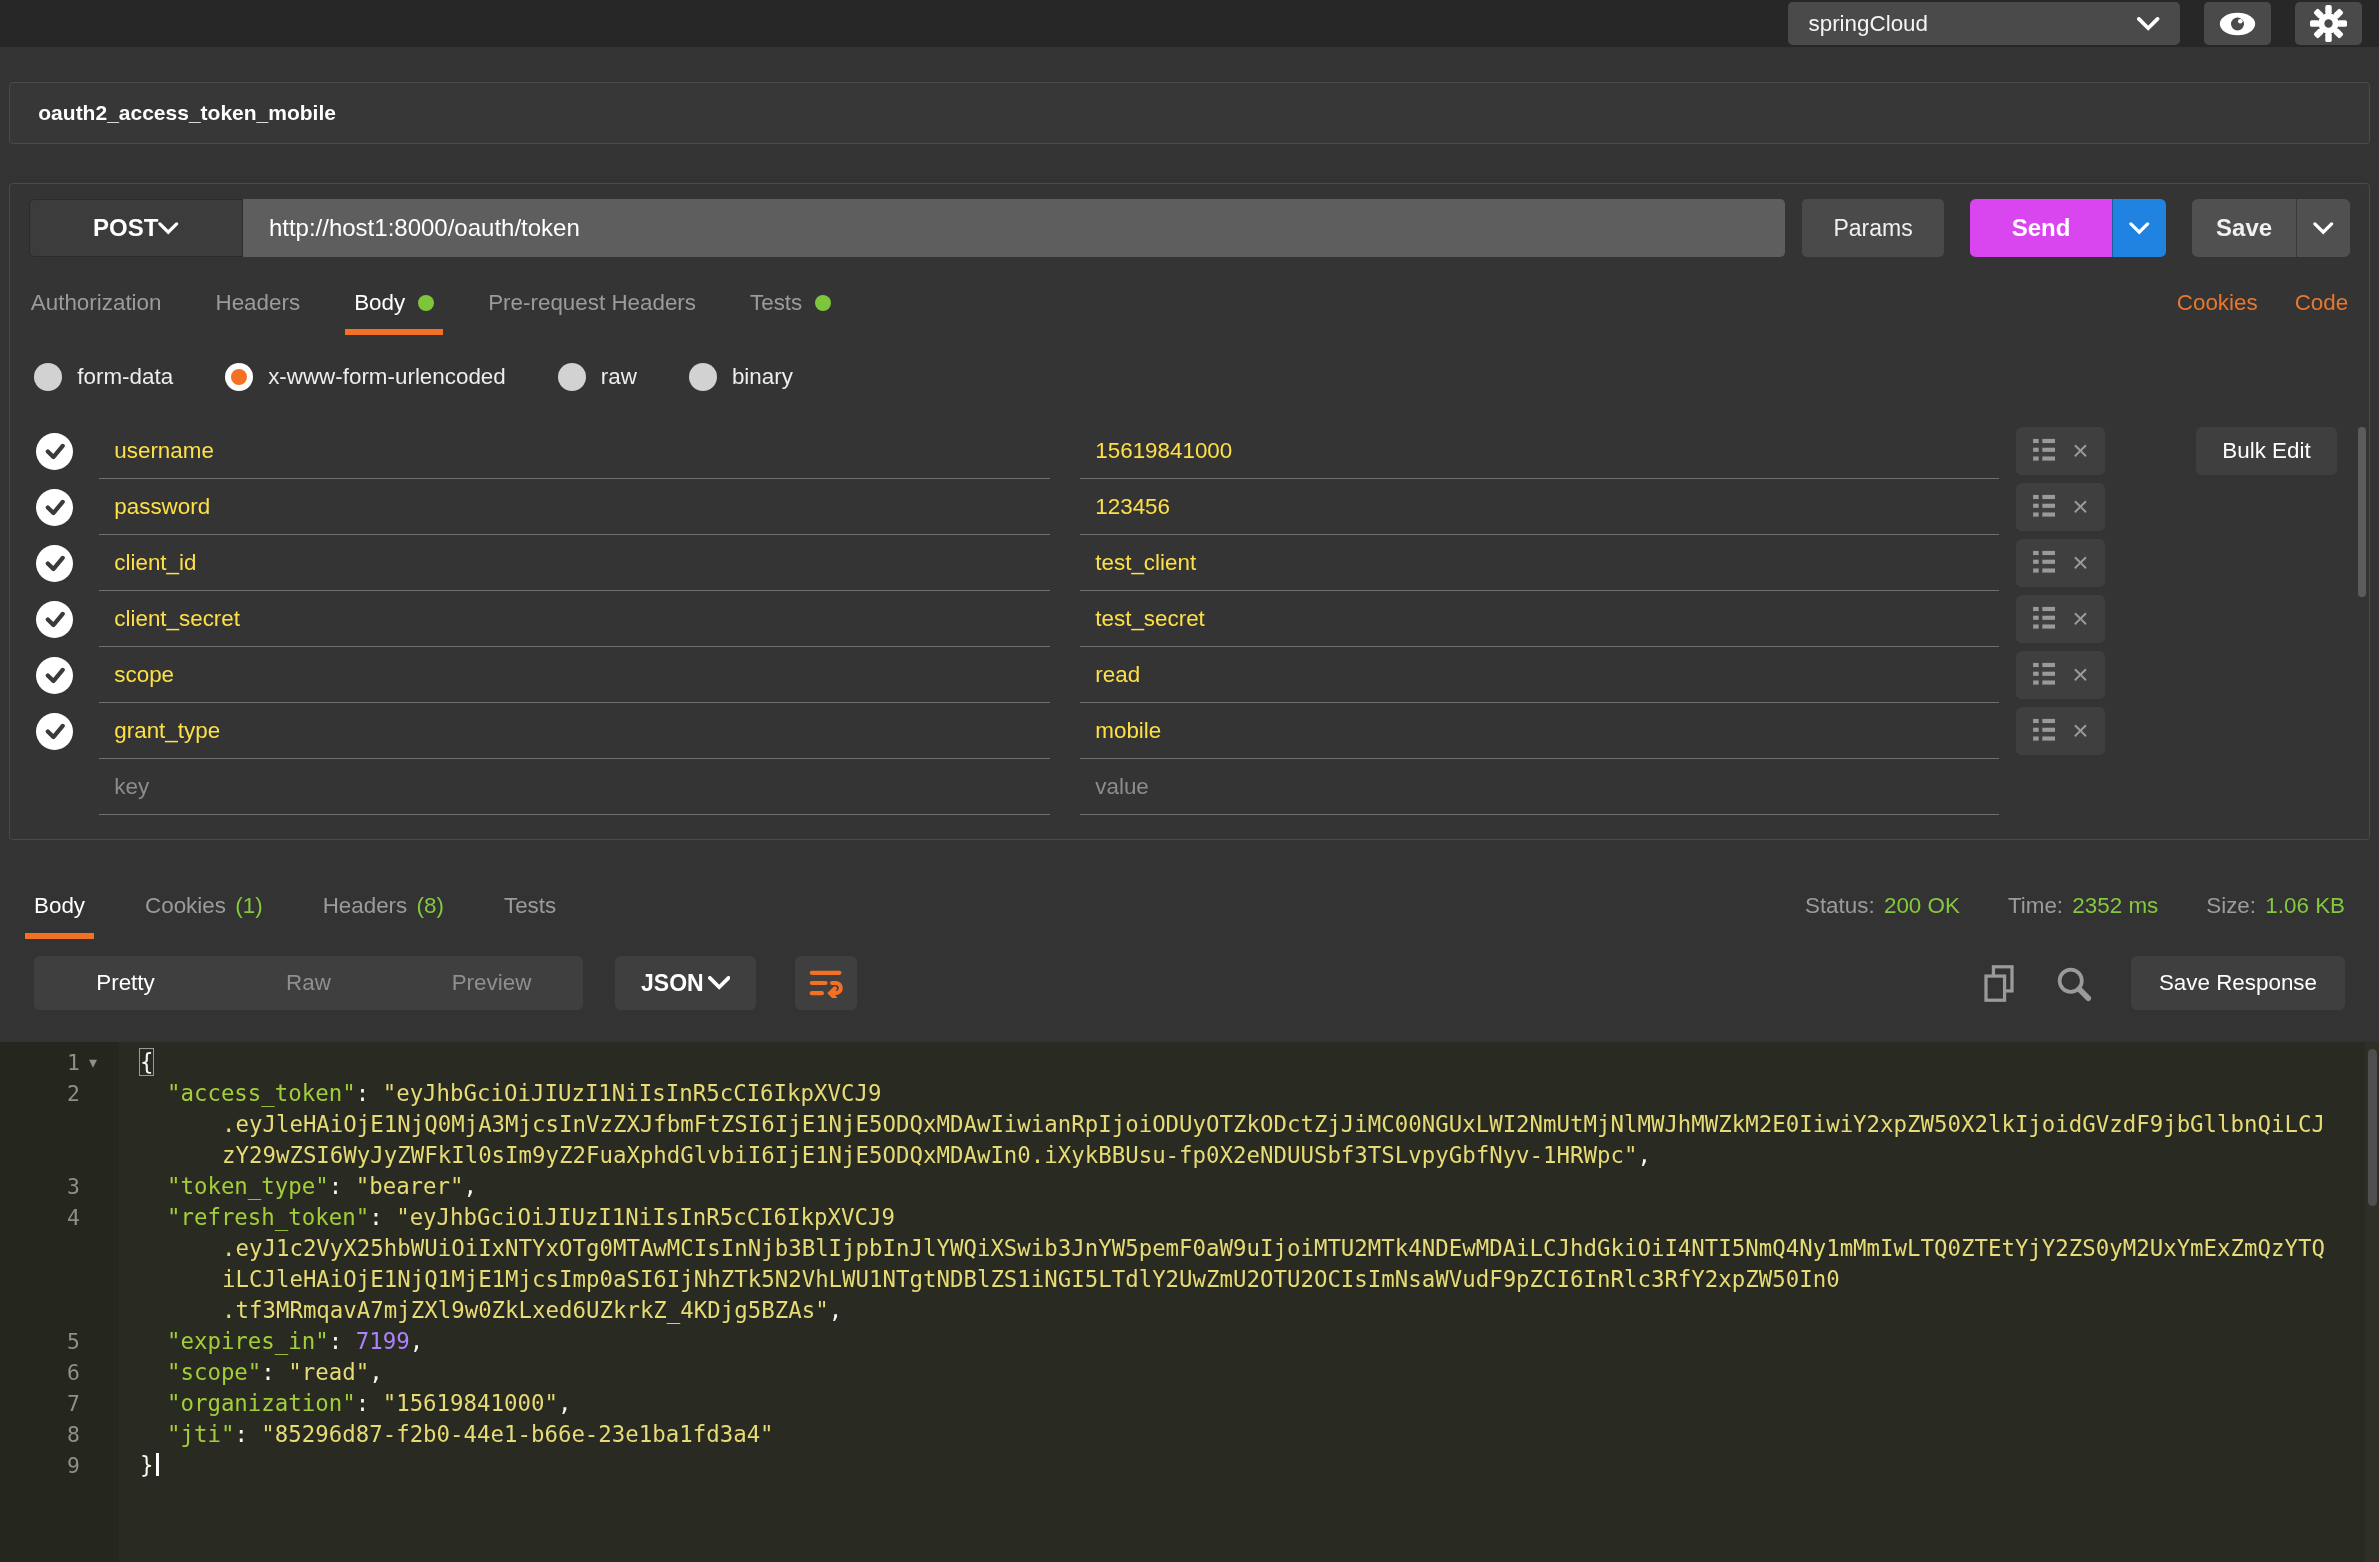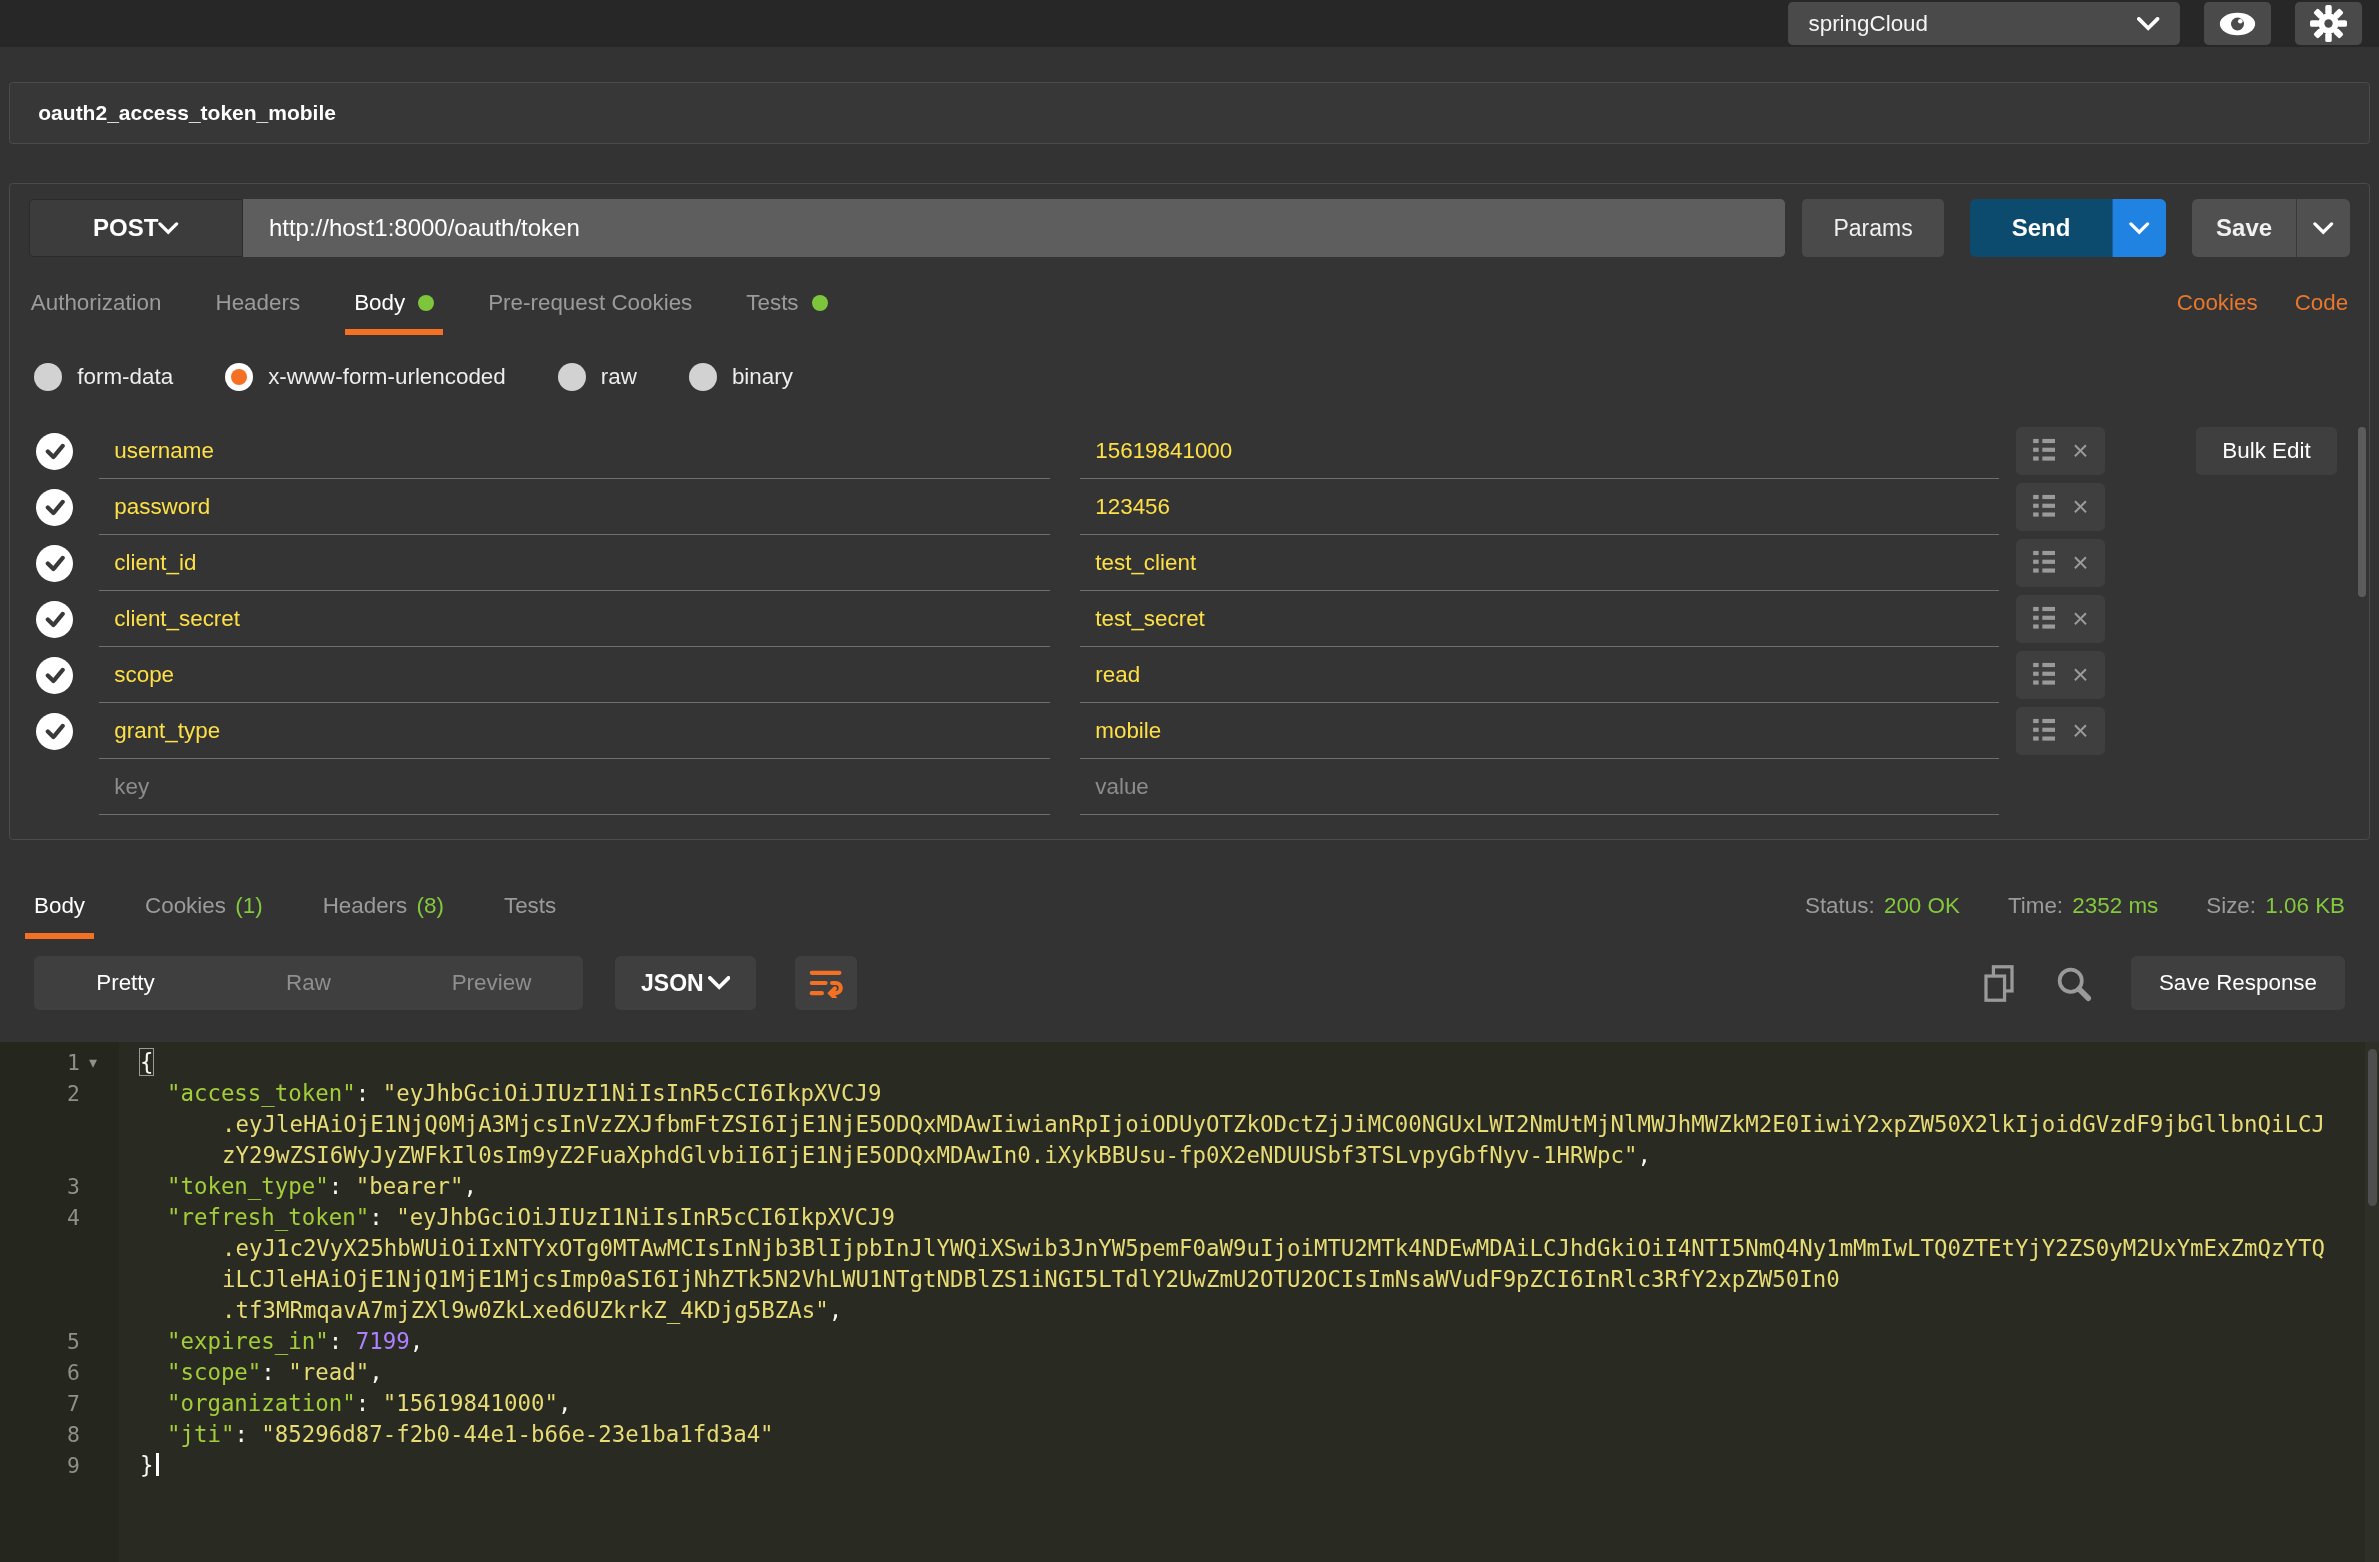--- a/index.html
+++ b/index.html
@@ -32,21 +32,21 @@
              padding-top:15px; position:relative; }
   .url-row { display:flex; margin:0 18.6px; height:58px; align-items:stretch; }
   .method { width:214px; background:#3c3c3c; border:0.9px solid #2b2b2b; border-right:0.9px solid #2b2b2b;
             border-radius:4.7px 0 0 4.7px; display:flex; align-items:center; justify-content:center;
             font-size:24px; font-weight:700; color:#fff; }
   .url-field { flex:1; background:#5e5e5e; border-radius:0 4.7px 4.7px 0; display:flex; align-items:center;
                padding:0 26px; font-size:24px; color:#ffffff; }
   .params { width:142px; margin-left:17px; background:#4a4a4a; border-radius:4.7px; font-size:23px;
             color:#f0f0f0; display:flex; align-items:center; justify-content:center; border:none; }
   .split { display:flex; margin-left:26px; border-radius:5.6px; overflow:hidden; }
-  .send-main { width:142px; background:#0c4a6e; color:#fff; font-size:24px; font-weight:700;
+  .send-main { width:142px; background:#d946ef; color:#fff; font-size:24px; font-weight:700;
                display:flex; align-items:center; justify-content:center; border:none; }
   .send-caret { width:54px; background:#2083e2; border-left:0.9px solid rgba(0,0,0,.28);
                 display:flex; align-items:center; justify-content:center; }
   .save-main { width:104px; background:#505050; color:#f0f0f0; font-size:24px; font-weight:700;
                display:flex; align-items:center; justify-content:center; border:none; }
   .save-caret { width:54px; background:#505050; border-left:0.9px solid rgba(0,0,0,.28);
                 display:flex; align-items:center; justify-content:center; }
   
   .builder-tabs-row { display:flex; align-items:flex-end; margin:24px 20.5px 0; height:54px; }
   .req-tab { margin-right:54px; padding-bottom:18.6px; font-size:22.4px; color:#9b9b9b; position:relative;
@@ -217,21 +217,21 @@
             <span>Authorization</span>
           </div>
           <div class="req-tab">
             <span>Headers</span>
           </div>
           <div class="req-tab active">
             <span>Body</span>
             <span class="dot"></span>
           </div>
           <div class="req-tab">
-            <span>Pre-request Cookies</span>
+            <span>Pre-request Headers</span>
           </div>
           <div class="req-tab">
             <span>Tests</span>
             <span class="dot"></span>
           </div>
         </div>
       <div class="builder-links">
         <span>Cookies</span>
         <span>Code</span>
       </div>

